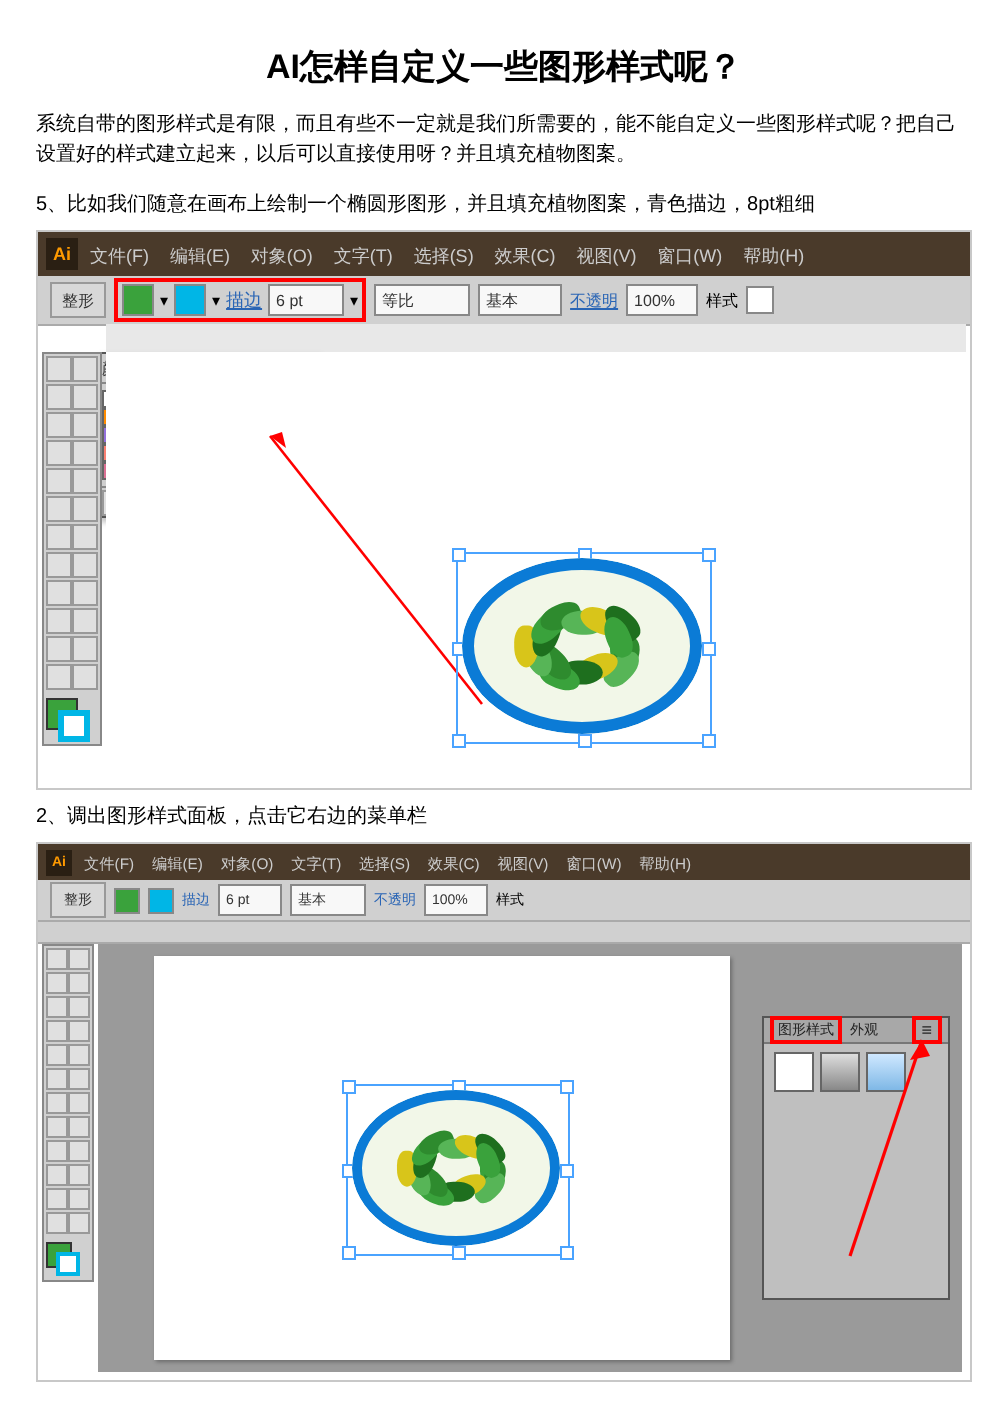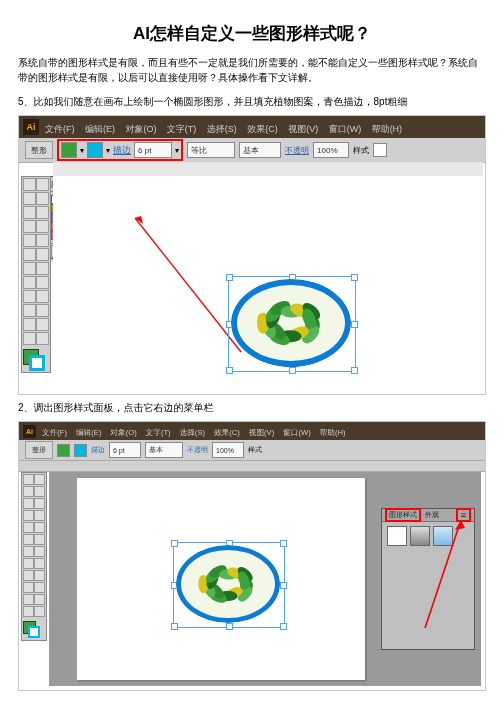--- a/index.html
+++ b/index.html
@@ -36,21 +36,21 @@
   .gspanel .hdr { height:12px; background:#a8a8a8; border-bottom:1px solid #777; display:flex; align-items:center; padding:0 3px; font-size:7px; color:#222; }
   .gsrow { display:flex; gap:3px; padding:4px 5px; }
   .gssw { width:18px; height:18px; border:1px solid #666; background:#eee; }
   .deco { position:absolute; inset:8%; }
   .leaf { position:absolute; width:12%; height:28%; background:#3aa23c; border-radius:60% 60% 50% 50%; }
 </style>
 </head>
 <body>
 
 <h1>AI怎样自定义一些图形样式呢？</h1>
-<div class="intro">系统自带的图形样式是有限，而且有些不一定就是我们所需要的，能不能自定义一些图形样式呢？系统自带的图形样式是有限，以后可以直接使用呀？具体操作看下文详解。</div>
+<div class="intro">系统自带的图形样式是有限，而且有些不一定就是我们所需要的，能不能自定义一些图形样式呢？把自己设置好的样式建立起来，以后可以直接使用呀？并且填充植物图案。</div>
 
 <div class="step">5、比如我们随意在画布上绘制一个椭圆形图形，并且填充植物图案，青色描边，8pt粗细</div>
 
 <div class="shot shot1">
   <div class="topbar">
     <div class="ai-logo">Ai</div>
     <div class="menubar">
       <span>文件(F)</span>
       <span>编辑(E)</span>
       <span>对象(O)</span>

